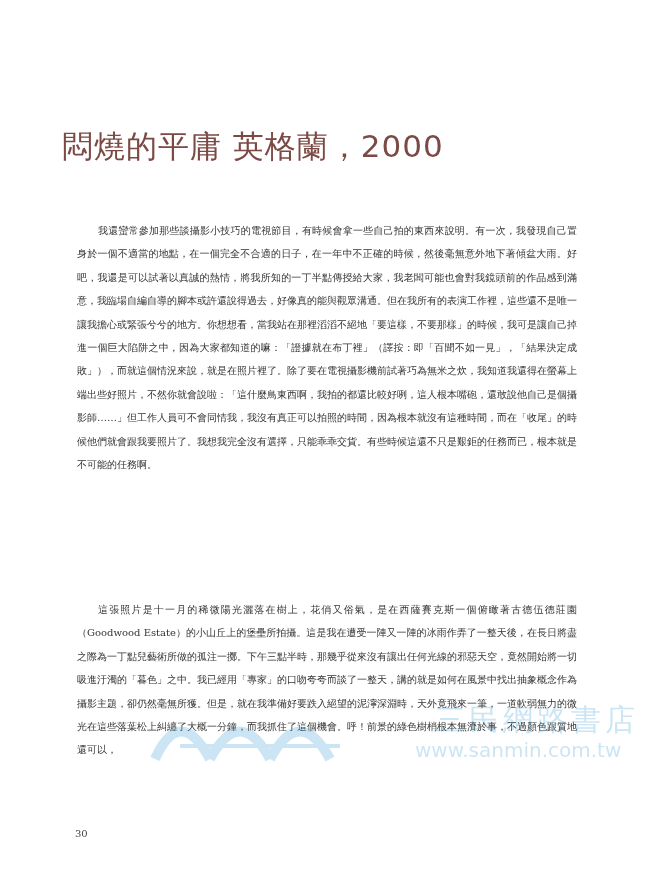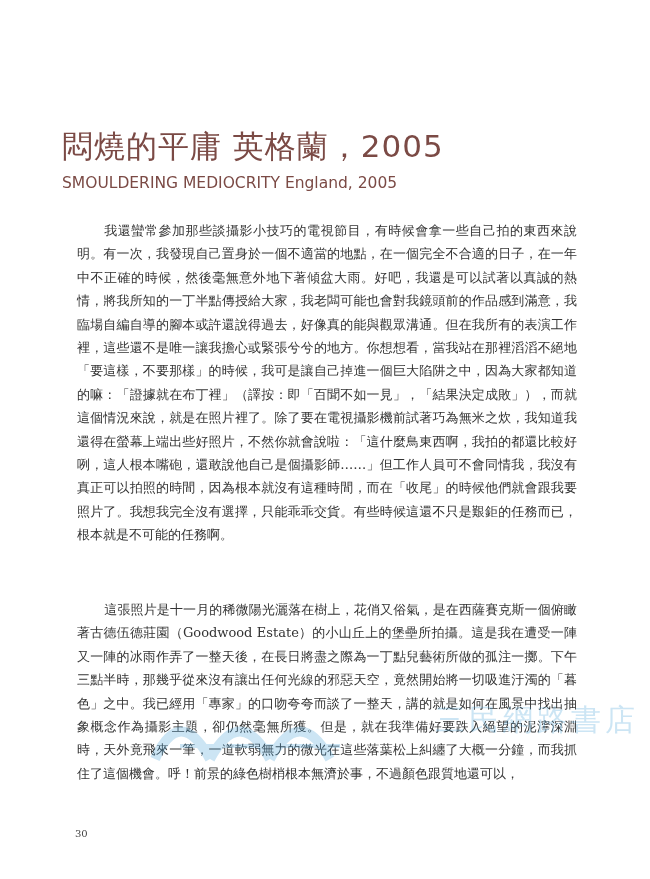--- a/index.html
+++ b/index.html
@@ -12,21 +12,21 @@
       white-space: nowrap;
     }
     .title-en {
       position: absolute; left: 62px; top: 172px;
       font-family: "DejaVu Sans", sans-serif;
       font-size: 15.5px; color: #7b4a45; line-height: 22px; white-space: nowrap;
     }
     .body-text {
       position: absolute; left: 77px; width: 500px;
       font-family: "DejaVu Serif", serif;
-      font-size: 13px; line-height: 23.4px; color: #333;
+      font-size: 10px; line-height: 23.4px; color: #333;
       text-align: justify;
     }
     .body-text p { margin: 0; text-indent: 2.1em; }
     .p1 { top: 219px; }
     .p2 { top: 598px; }
     .page-number {
       position: absolute; left: 75px; top: 828px;
       font-family: "DejaVu Serif", serif; font-size: 10px; color: #444;
     }
     .watermark {
@@ -42,35 +42,35 @@
     }
     .wm-cn {
       position: absolute; left: 285px; top: 0px;
       font-family: Liberation Serif, serif; font-size: 30px; color: #4aa3d8; letter-spacing: 4px; white-space: nowrap;
     }
   </style>
 </head>
 <body>
 
 <div class="page">
-  <div class="title-zh">悶燒的平庸 英格蘭，2005</div>
-  <div class="title-en">SMOULDERING MEDIOCRITY England, 2005</div>
+  <div class="title-zh">悶燒的平庸 英格蘭，2000</div>
 
   <div class="body-text p1">
     <p>我還蠻常參加那些談攝影小技巧的電視節目，有時候會拿一些自己拍的東西來說明。有一次，我發現自己置身於一個不適當的地點，在一個完全不合適的日子，在一年中不正確的時候，然後毫無意外地下著傾盆大雨。好吧，我還是可以試著以真誠的熱情，將我所知的一丁半點傳授給大家，我老闆可能也會對我鏡頭前的作品感到滿意，我臨場自編自導的腳本或許還說得過去，好像真的能與觀眾溝通。但在我所有的表演工作裡，這些還不是唯一讓我擔心或緊張兮兮的地方。你想想看，當我站在那裡滔滔不絕地「要這樣，不要那樣」的時候，我可是讓自己掉進一個巨大陷阱之中，因為大家都知道的嘛：「證據就在布丁裡」（譯按：即「百聞不如一見」，「結果決定成敗」），而就這個情況來說，就是在照片裡了。除了要在電視攝影機前試著巧為無米之炊，我知道我還得在螢幕上端出些好照片，不然你就會說啦：「這什麼鳥東西啊，我拍的都還比較好咧，這人根本嘴砲，還敢說他自己是個攝影師……」但工作人員可不會同情我，我沒有真正可以拍照的時間，因為根本就沒有這種時間，而在「收尾」的時候他們就會跟我要照片了。我想我完全沒有選擇，只能乖乖交貨。有些時候這還不只是艱鉅的任務而已，根本就是不可能的任務啊。</p>
   </div>
 
   <div class="body-text p2">
     <p>這張照片是十一月的稀微陽光灑落在樹上，花俏又俗氣，是在西薩賽克斯一個俯瞰著古德伍德莊園（Goodwood Estate）的小山丘上的堡壘所拍攝。這是我在遭受一陣又一陣的冰雨作弄了一整天後，在長日將盡之際為一丁點兒藝術所做的孤注一擲。下午三點半時，那幾乎從來沒有讓出任何光線的邪惡天空，竟然開始將一切吸進汙濁的「暮色」之中。我已經用「專家」的口吻夸夸而談了一整天，講的就是如何在風景中找出抽象概念作為攝影主題，卻仍然毫無所獲。但是，就在我準備好要跌入絕望的泥濘深淵時，天外竟飛來一筆，一道軟弱無力的微光在這些落葉松上糾纏了大概一分鐘，而我抓住了這個機會。呼！前景的綠色樹梢根本無濟於事，不過顏色跟質地還可以，</p>
   </div>
 
   <div class="watermark">
     <svg class="wm-logo" viewBox="0 0 220 60">
       <path d="M5 55 Q30 0 60 55" stroke="#4aa3d8" stroke-width="10" fill="none"></path>
       <path d="M60 55 Q90 0 120 55" stroke="#4aa3d8" stroke-width="10" fill="none"></path>
       <path d="M120 55 Q150 0 180 55" stroke="#4aa3d8" stroke-width="10" fill="none"></path>
       <rect x="30" y="40" width="160" height="4" fill="#4aa3d8"></rect>
     </svg>
     <div class="wm-cn">三民網路書店</div>
+    <div class="wm-text">www.sanmin.com.tw</div>
   </div>
 
   <div class="page-number">30</div>
 </div>
 
 </body></html>

